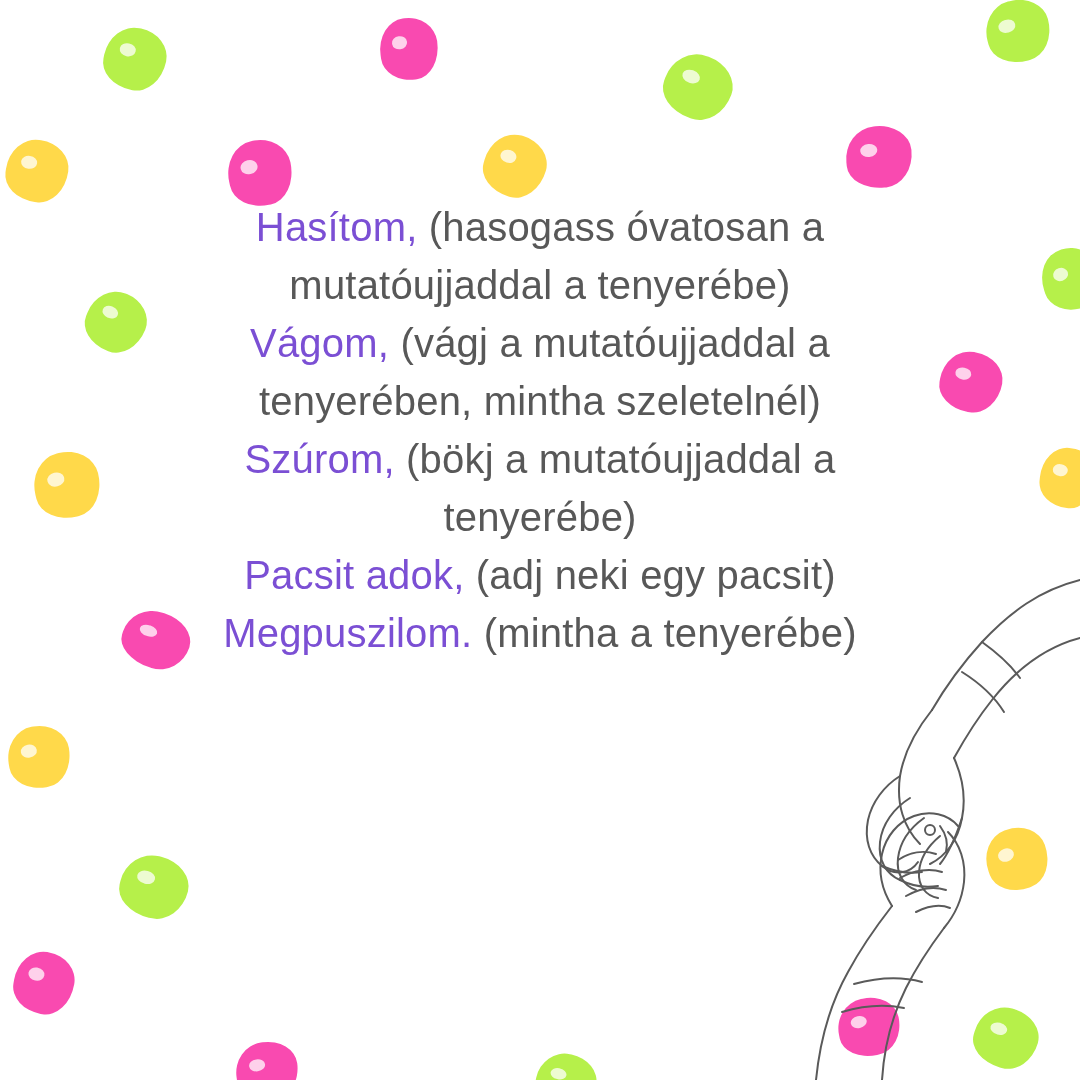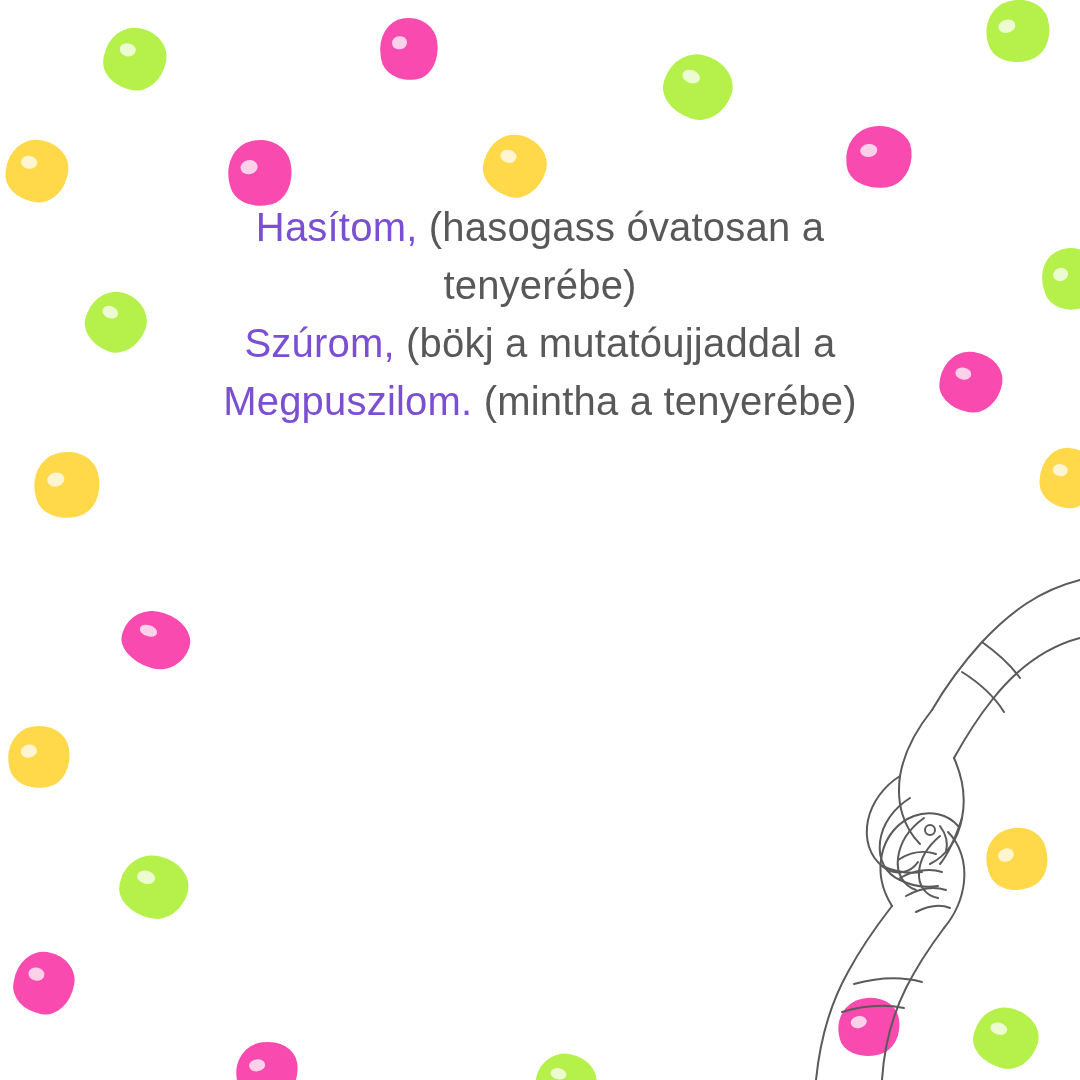--- a/index.html
+++ b/index.html
@@ -93,22 +93,26 @@
       <div class="blob" style="left: 986px; top: 828px; width: 62px; height: 62px; background: rgb(255, 217, 74); transform: rotate(-20deg);"></div>
       <div class="blob" style="left: 14px; top: 952px; width: 60px; height: 62px; background: rgb(249, 74, 176); transform: rotate(10deg);"></div>
       <div class="blob" style="left: 838px; top: 998px; width: 62px; height: 58px; background: rgb(249, 74, 176); transform: rotate(-12deg);"></div>
       <div class="blob" style="left: 974px; top: 1008px; width: 64px; height: 60px; background: rgb(182, 240, 74); transform: rotate(16deg);"></div>
       <div class="blob" style="left: 236px; top: 1042px; width: 62px; height: 58px; background: rgb(249, 74, 176); transform: rotate(-8deg);"></div>
       <div class="blob" style="left: 536px; top: 1054px; width: 60px; height: 56px; background: rgb(182, 240, 74); transform: rotate(12deg);"></div>
     </div>
 
   <div id="verse">
       <span class="line"><span class="accent">Hasítom,</span><span class="rest"> (hasogass óvatosan a</span></span>
+      <span class="line"><span class="rest">mutatóujjaddal a tenyerébe)</span></span>
+      <span class="line"><span class="accent">Vágom,</span><span class="rest"> (vágj a mutatóujjaddal a</span></span>
+      <span class="line"><span class="rest">tenyerében, mintha szeletelnél)</span></span>
+      <span class="line"><span class="accent">Szúrom,</span><span class="rest"> (bökj a mutatóujjaddal a</span></span>
       <span class="line"><span class="rest">tenyerébe)</span></span>
-      <span class="line"><span class="accent">Szúrom,</span><span class="rest"> (bökj a mutatóujjaddal a</span></span>
+      <span class="line"><span class="accent">Pacsit adok,</span><span class="rest"> (adj neki egy pacsit)</span></span>
       <span class="line"><span class="accent">Megpuszilom.</span><span class="rest"> (mintha a tenyerébe)</span></span>
     </div>
 
   <svg id="hands" viewBox="0 0 470 520" fill="none" stroke="#5a5a5a" stroke-width="2" stroke-linecap="round" stroke-linejoin="round">
 
     <path d="M470 20 C 430 30, 400 52, 372 82 C 352 104, 336 126, 322 150"></path>
     <path d="M470 78 C 432 88, 404 112, 382 140 C 366 160, 354 180, 344 198"></path>
     <path d="M372 82 C 386 92, 400 104, 410 118"></path>
     <path d="M352 112 C 368 122, 384 136, 394 152"></path>
 

